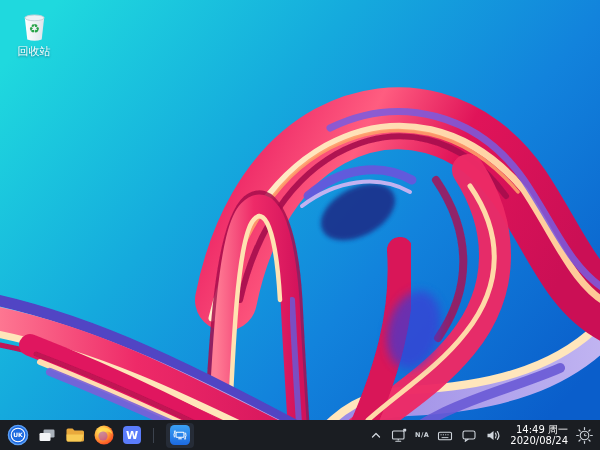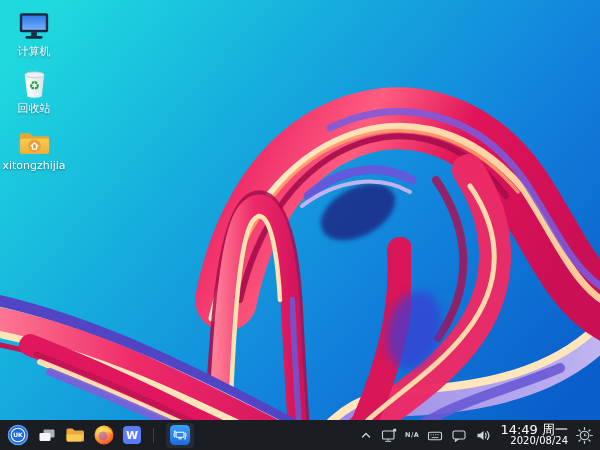--- a/index.html
+++ b/index.html
@@ -34,21 +34,21 @@
   .active-wrap{
     width:28px;height:25px;border-radius:4px;background:#262c37;
     display:flex;align-items:center;justify-content:center;
   }
   .wps-badge{
     width:18px;height:18px;border-radius:4px;background:#5b7cfa;color:#fff;
     font-weight:bold;font-size:11px;display:flex;align-items:center;justify-content:center;
   }
   .ime{font-size:6.5px;font-weight:bold;color:#cfd5dc;letter-spacing:.5px;}
   .clock{display:flex;flex-direction:column;align-items:flex-end;justify-content:center;color:#fff;}
-  .clock .l1{font-size:13px;line-height:11px;}
+  .clock .l1{font-size:10px;line-height:11px;}
   .clock .l2{font-size:10px;line-height:11px;}
 </style>
 </head>
 <body>
 
 <div class="desktop">
 
   <svg class="wallpaper" viewBox="0 0 600 450" preserveAspectRatio="none">
     <defs>
       <linearGradient id="bg" x1="0" y1="0.15" x2="1" y2="0.8">
@@ -121,72 +121,38 @@
     <path d="M -10,343 C 104,364 200,412 322,472" stroke="#c21255" stroke-width="5" fill="none" stroke-linecap="round" filter="url(#b1)"></path>
 
     <path d="M 30,345 C 120,380 200,420 290,470" stroke="#e0195e" stroke-width="22" fill="none" stroke-linecap="round" filter="url(#b1)"></path>
     <path d="M 36,354 C 126,388 206,426 296,474" stroke="#c01253" stroke-width="5" fill="none" stroke-linecap="round" filter="url(#b1)"></path>
     <path d="M 40,362 C 130,398 210,436 300,480" stroke="#ffddb0" stroke-width="6" fill="none" stroke-linecap="round" filter="url(#b1)"></path>
     <path d="M 50,372 C 140,408 220,446 310,488" stroke="#7b5fd8" stroke-width="8" fill="none" stroke-linecap="round" filter="url(#b1)" opacity=".9"></path>
   </svg>
 
   <div class="icon-col">
 
-    <div class="desktop-icon">
-      <span class="glyph">
-        <svg width="34" height="31" viewBox="0 0 36 32">
-          <defs>
-              <linearGradient id="scr" x1="0" y1="0" x2="0" y2="1">
-            <stop offset="0" stop-color="#2e79ea"></stop>
-                <stop offset="1" stop-color="#73aefc"></stop>
-          </linearGradient>
-            </defs>
-          <rect x="3" y="2" width="30" height="20" rx="2" fill="#1c2740"></rect>
-          <rect x="5.5" y="4.5" width="25" height="15" fill="url(#scr)"></rect>
-          <rect x="15" y="22" width="6" height="4" fill="#1c2740"></rect>
-          <rect x="9" y="26" width="18" height="3" rx="1.5" fill="#1c2740"></rect>
-        </svg>
-      </span>
-      <span class="lbl">计算机</span>
-    </div>
 
     <div class="desktop-icon">
       <span class="glyph">
         <svg width="25" height="30" viewBox="0 0 26 30">
           <defs>
               <linearGradient id="bin" x1="0" y1="0" x2="1" y2="0">
             <stop offset="0" stop-color="#ffffff"></stop>
                 <stop offset="1" stop-color="#dde4ea"></stop>
           </linearGradient>
             </defs>
           <path d="M3,6 L5.5,28 Q13,30.5 20.5,28 L23,6 Z" fill="url(#bin)"></path>
           <ellipse cx="13" cy="5.5" rx="10" ry="3" fill="#eef2f5" stroke="#c6cfd6" stroke-width="1"></ellipse>
           <text x="13" y="21.5" font-size="13" text-anchor="middle" fill="#27a347">♻</text>
         </svg>
       </span>
       <span class="lbl">回收站</span>
     </div>
 
-    <div class="desktop-icon">
-      <span class="glyph">
-        <svg width="33" height="26" viewBox="0 0 34 26">
-          <defs>
-              <linearGradient id="fold" x1="0" y1="0" x2="0" y2="1">
-            <stop offset="0" stop-color="#f8cb52"></stop>
-                <stop offset="1" stop-color="#efb038"></stop>
-          </linearGradient>
-            </defs>
-          <path d="M2,5 Q2,3 4,3 L12,3 L15,6 L30,6 Q32,6 32,8 L32,22 Q32,24 30,24 L4,24 Q2,24 2,22 Z" fill="#e8a635"></path>
-          <rect x="2" y="8.5" width="30" height="15.5" rx="2" fill="url(#fold)"></rect>
-          <circle cx="17" cy="16" r="6.5" fill="#ef9d2f"></circle>
-          <path d="M13.5,16 L17,12.8 L20.5,16 M14.9,15.4 L14.9,19.2 L19.1,19.2 L19.1,15.4" stroke="#fff" stroke-width="1.3" fill="none" stroke-linecap="round" stroke-linejoin="round"></path>
-        </svg>
-      </span>
-      <span class="lbl">xitongzhijia</span>
-    </div>
   </div>
 
   <div class="taskbar">
 
     <div class="tb-left">
 
       <div class="tb-btn">
         <svg width="22" height="22" viewBox="0 0 22 22">
           <circle cx="11" cy="11" r="10" fill="#1d6ae0"></circle>
           <circle cx="11" cy="11" r="9.6" fill="none" stroke="#5ea0f2" stroke-width="1.4"></circle>

